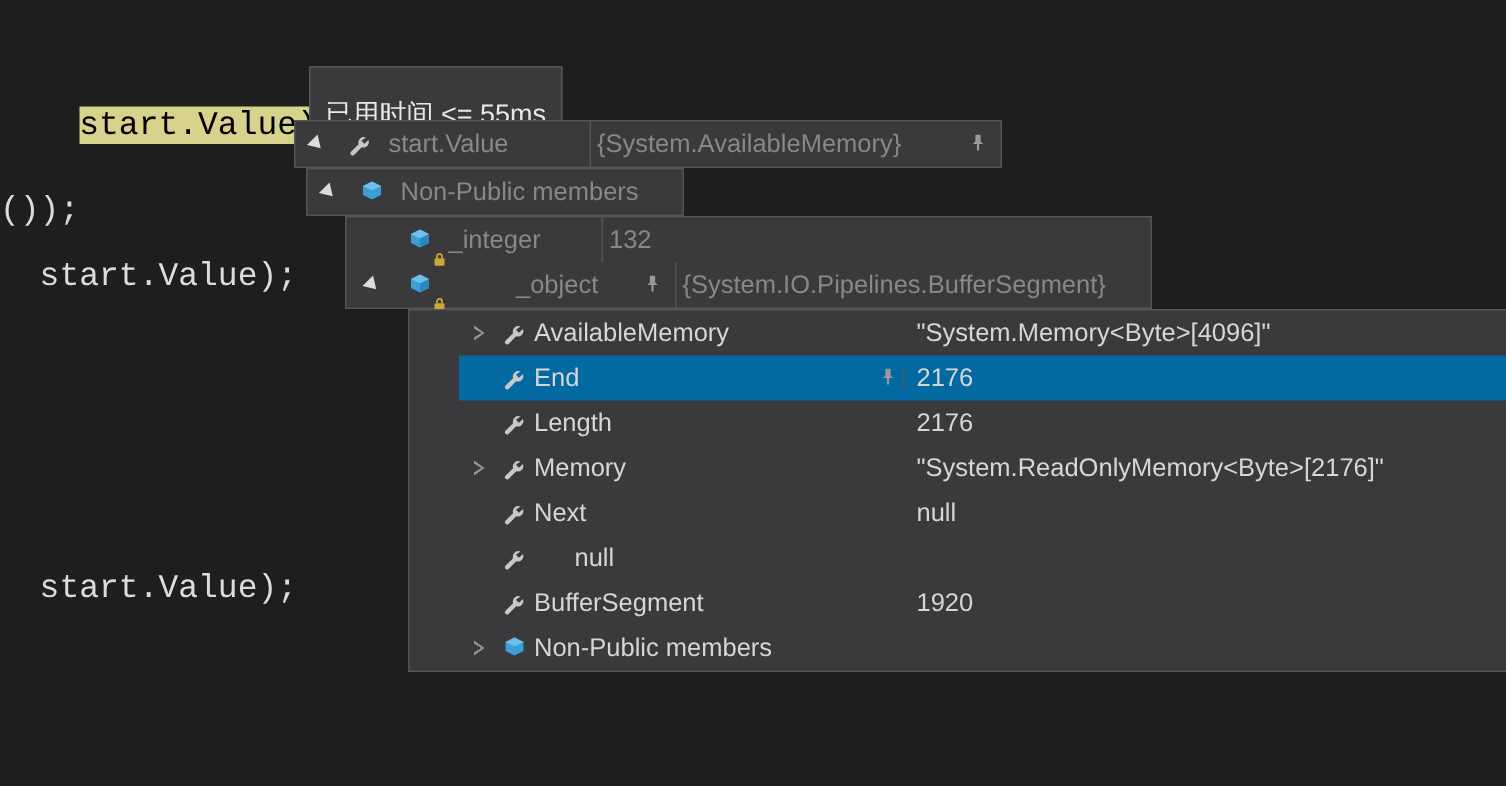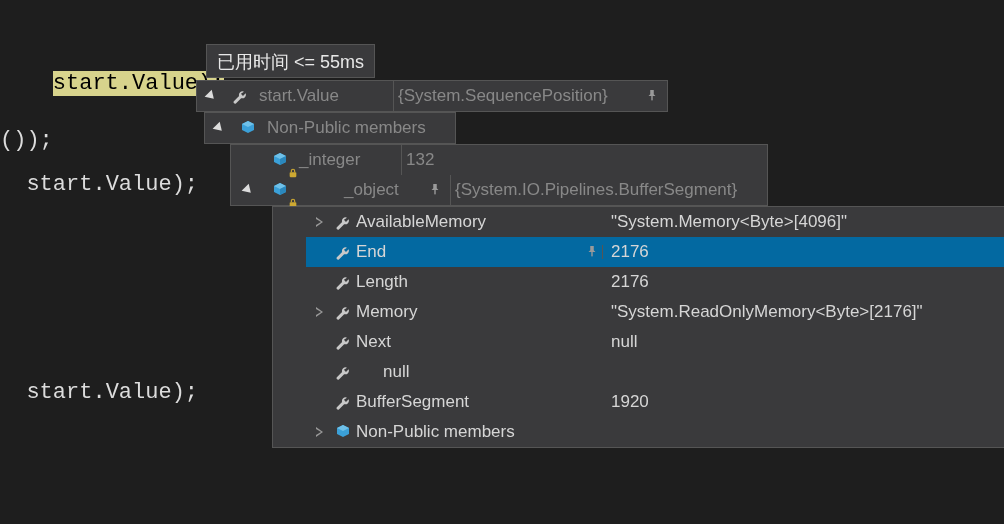--- a/index.html
+++ b/index.html
@@ -39,21 +39,21 @@
     left: 206px;
     top: 44px;
     background: #3a3a3c;
     border: 1px solid #555;
     height: 30px;
     display: flex;
     align-items: center;
     color: #e8e8e8;
     font-family: "Microsoft YaHei", Arial, sans-serif;
     font-size: 18px;
-    padding: 2px 10px 0 10px;
+    padding: 16px 10px 0 10px;
   }
 
   
   .dbg {
     position: absolute;
     background: #3a3a3c;
     border: 1px solid #555;
     font-family: "Segoe UI", Arial, sans-serif;
     font-size: 17px;
     color: #c8c8c8;
@@ -196,21 +196,21 @@
     <div class="cell col-icon">
       <svg width="16" height="16" viewBox="0 0 14 14">
           <use href="#svg-wrench"></use>
         </svg>
     </div>
     <div class="cell col-name" style="width:130px;">
       <span class="name-text gray">start.Value</span>
     </div>
     <div class="sep"></div>
     <div class="cell col-value">
-      <span class="value-text gray">{System.SequencePosition}</span>
+      <span class="value-text gray">{System.AvailableMemory}</span>
     </div>
     <div class="cell pin-cell">
       <svg width="14" height="14" viewBox="0 0 16 16">
           <use href="#svg-pin"></use>
         </svg>
     </div>
   </div>
 </div>
 
 <div class="dbg" style="left:204px; top:112px; width:250px;">

